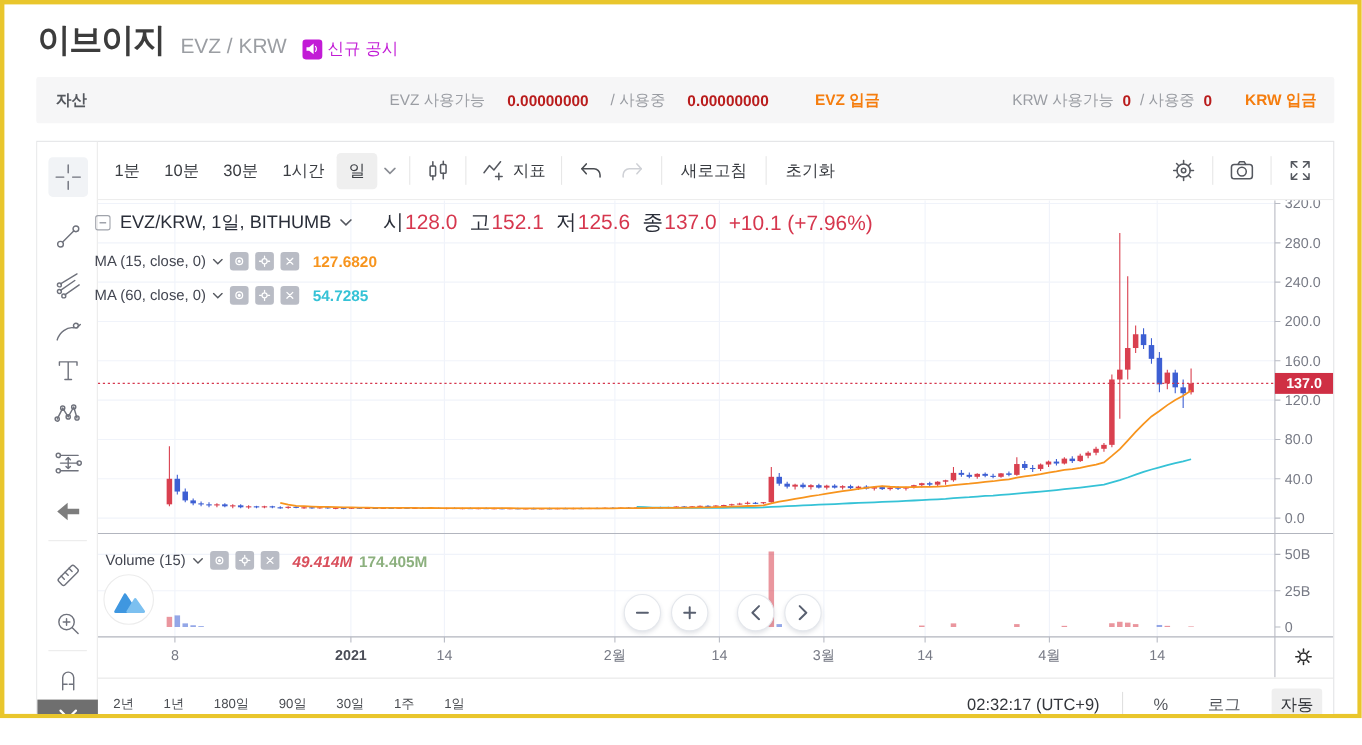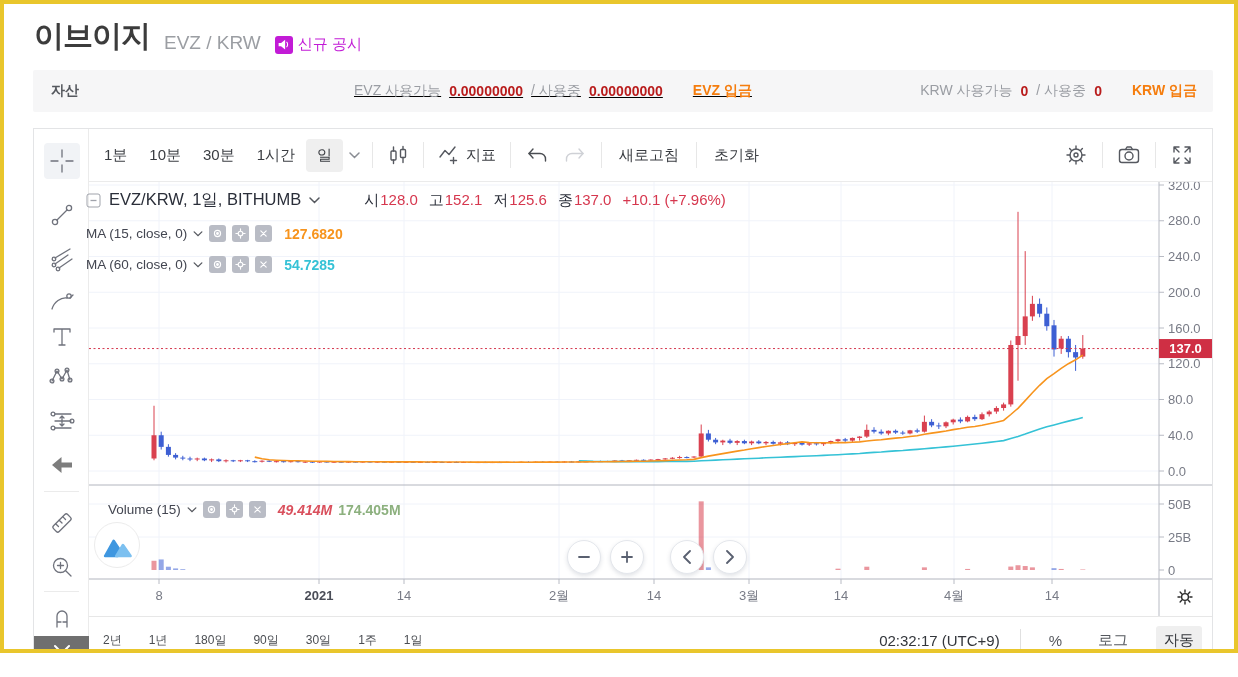--- a/index.html
+++ b/index.html
@@ -13,21 +13,21 @@
   .pair { font-size:19px; color:#9b9ea3; font-weight:500; padding-bottom:3px; }
   .notice { display:flex; align-items:center; gap:5px; padding-bottom:3px; cursor:pointer; }
   .notice-box { width:18px; height:18px; background:#c21bd6; border-radius:3px; display:flex; align-items:center; justify-content:center; }
   .notice-label { font-size:15px; font-weight:400; color:#c21bd6; }
 
   
   .assetbar { position:absolute; left:29px; top:66px; width:1180px; height:42px; background:#f6f6f7; border-radius:2px; font-size:14px; }
   .assetbar .lbl { color:#9a9da3; }
   .assetbar .val { color:#b91c1c; font-weight:700; }
   .asset-title { position:absolute; left:18px; top:12px; color:#55585e;font-weight:bold; }
-  .asset-evz { position:absolute; left:321px; top:12px; display:flex; gap:8px; align-items:center;text-decoration:underline; }
+  .asset-evz { position:absolute; left:321px; top:12px; display:flex; gap:20px; align-items:center; }
   .asset-krw { position:absolute; right:16px; top:12px; display:flex; gap:8px; align-items:center; }
   .deposit { color:#f57d0e; font-weight:700; margin-left:22px; cursor:pointer; text-decoration:none; }
 
   
   .chart-wrap { position:absolute; left:29px; top:124px; width:1180px; height:536px; border:1px solid #e3e4e6; background:#fff; }
 
   
   .left-toolbar { position:absolute; left:0; top:0; width:55px; height:534px; border-right:1px solid #ebebeb; background:#fff; }
   .ltool { position:absolute; left:10px; width:36px; height:36px; display:flex; align-items:center; justify-content:center; cursor:pointer; border-radius:4px; }
   .ltool.active { background:#f1f3f6; }
@@ -42,29 +42,29 @@
   .tt-sep { width:1px; height:26px; background:#e7e7e7; margin:0 6px; }
   .tt-icon { display:flex; align-items:center; justify-content:center; padding:6px 8px; cursor:pointer; }
   .tt-icon svg { stroke:#55585f; fill:none; stroke-width:1.4; stroke-linecap:round; stroke-linejoin:round; }
   .tt-spacer { flex:1; }
   .chev { display:inline-flex; padding:6px; cursor:pointer; }
 
   
   .legend { position:absolute; left:52px; top:60px; }
   .legend-row1 { display:flex; align-items:center; gap:8px; }
   .sym-title { font-size:16.5px; color:#2a2e39; font-weight:500; cursor:pointer; }
-  .ohlc { display:flex; align-items:flex-start; gap:11px; margin-left:36px; font-size:15px; }
+  .ohlc { display:flex; align-items:flex-end; gap:11px; margin-left:20px; font-size:19px; }
   .ohlc .ol { color:#2a2e39; }
   .ohlc .ov { color:#d6374e; margin-left:1px; }
   .ohlc .chg { color:#d6374e; }
   .ma-row { display:flex; align-items:center; gap:6px; margin-top:14px; font-size:13.5px; color:#434651; }
   .ma-row .mv { font-size:14px; font-weight:600; margin-left:6px; }
   .mini-box { width:17px; height:17px; border-radius:3px; background:#b9bcc5; display:flex; align-items:center; justify-content:center; cursor:pointer; }
   .mini-box svg { stroke:#fff; stroke-width:1.5; fill:none; stroke-linecap:round; }
-  .vol-legend { position:absolute; left:74px; top:372px; display:flex; align-items:center; gap:6px; font-size:13.5px; color:#434651; }
+  .vol-legend { position:absolute; left:62px; top:372px; display:flex; align-items:center; gap:6px; font-size:13.5px; color:#434651; }
   .vol-legend .v1 { font-size:14px; font-weight:600; margin-left:6px;font-style:italic; }
   .vol-legend .v2 { font-size:14px; font-weight:600; }
 
   .logo-mark { position:absolute; left:60px; top:393px; width:46px; height:46px; border-radius:50%; background:#fff; border:1px solid #ececec; display:flex; align-items:center; justify-content:center; }
 
   
   .round-btn { position:absolute; width:34px; height:34px; border-radius:50%; background:#fff; border:1px solid #e4e7ec; box-shadow:0 2px 4px rgba(90,98,120,.18); display:flex; align-items:center; justify-content:center; cursor:pointer; }
   .round-btn svg { stroke:#596070; stroke-width:1.8; fill:none; stroke-linecap:round; stroke-linejoin:round; }
 
   .axis-gear { position:absolute; left:1139px; top:456px; width:24px; height:24px; display:flex; align-items:center; justify-content:center; cursor:pointer; }

